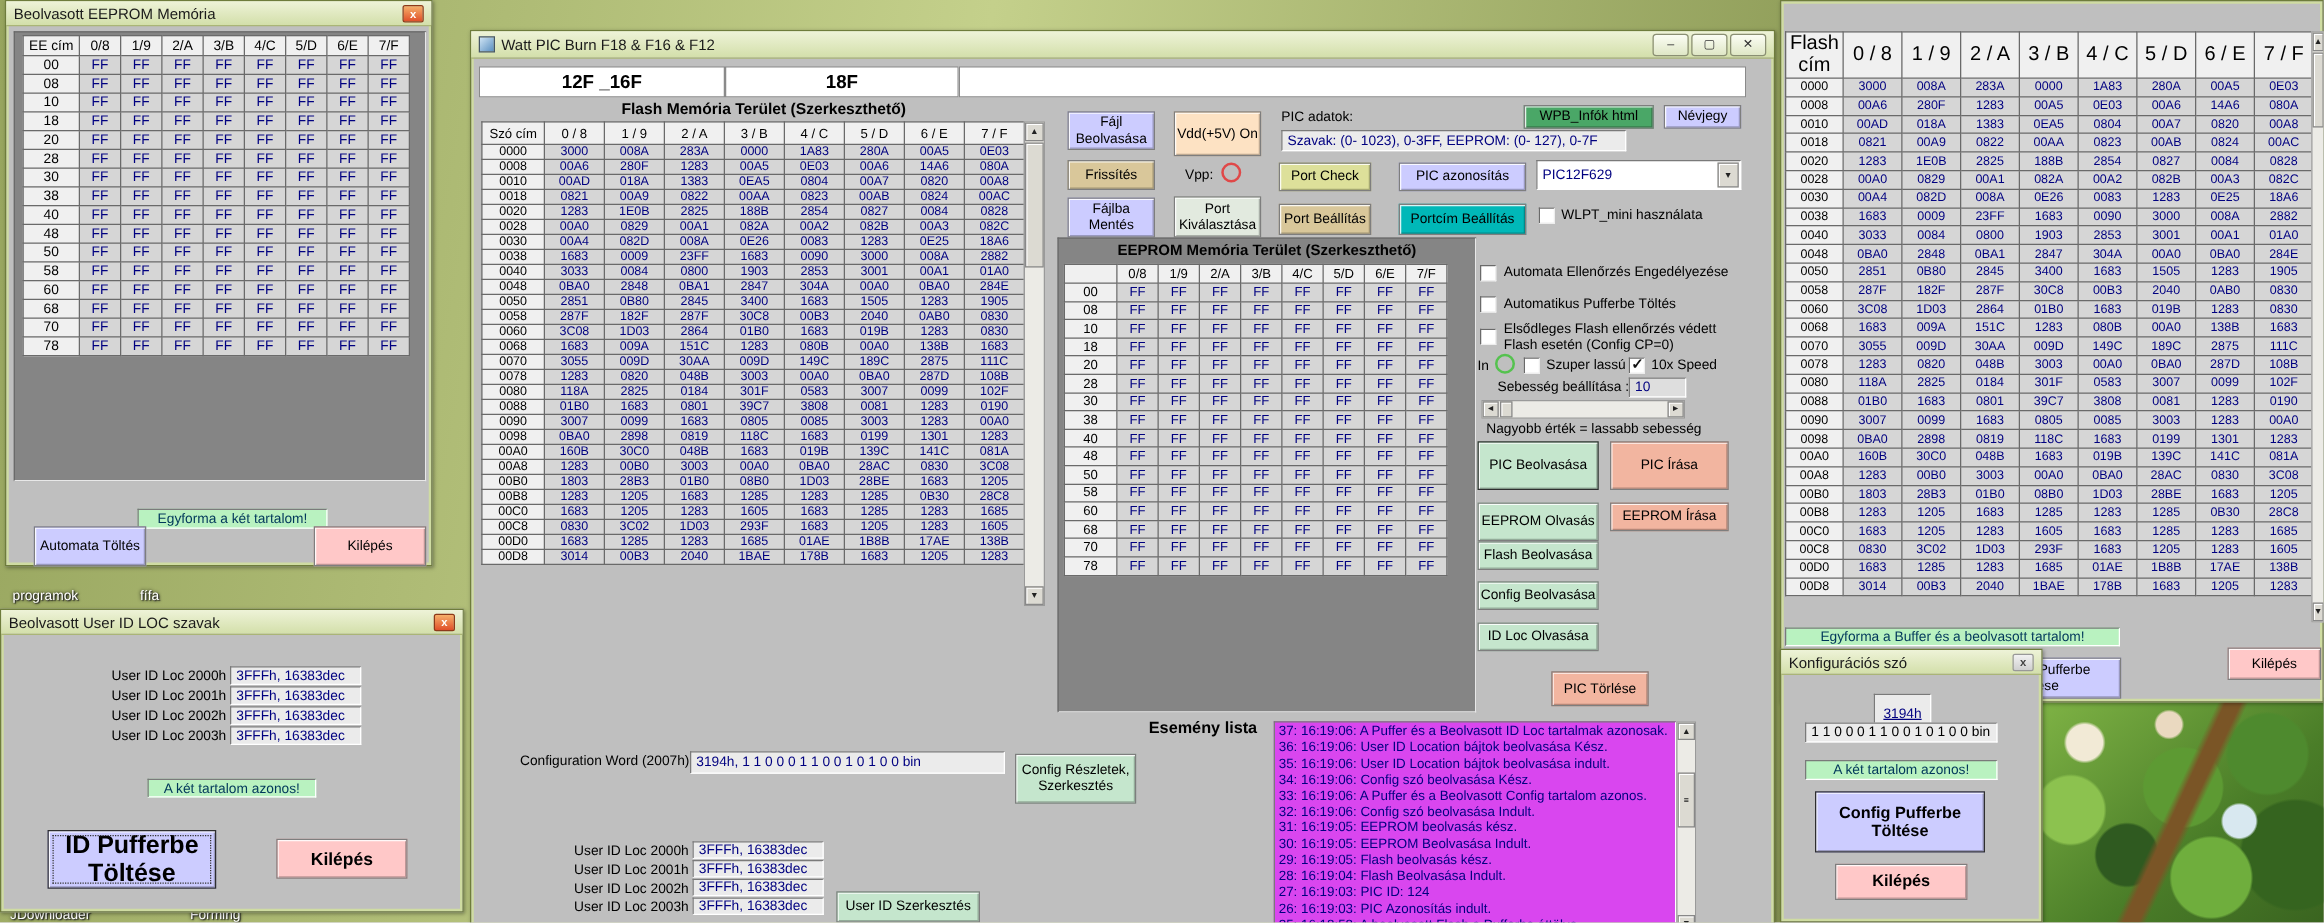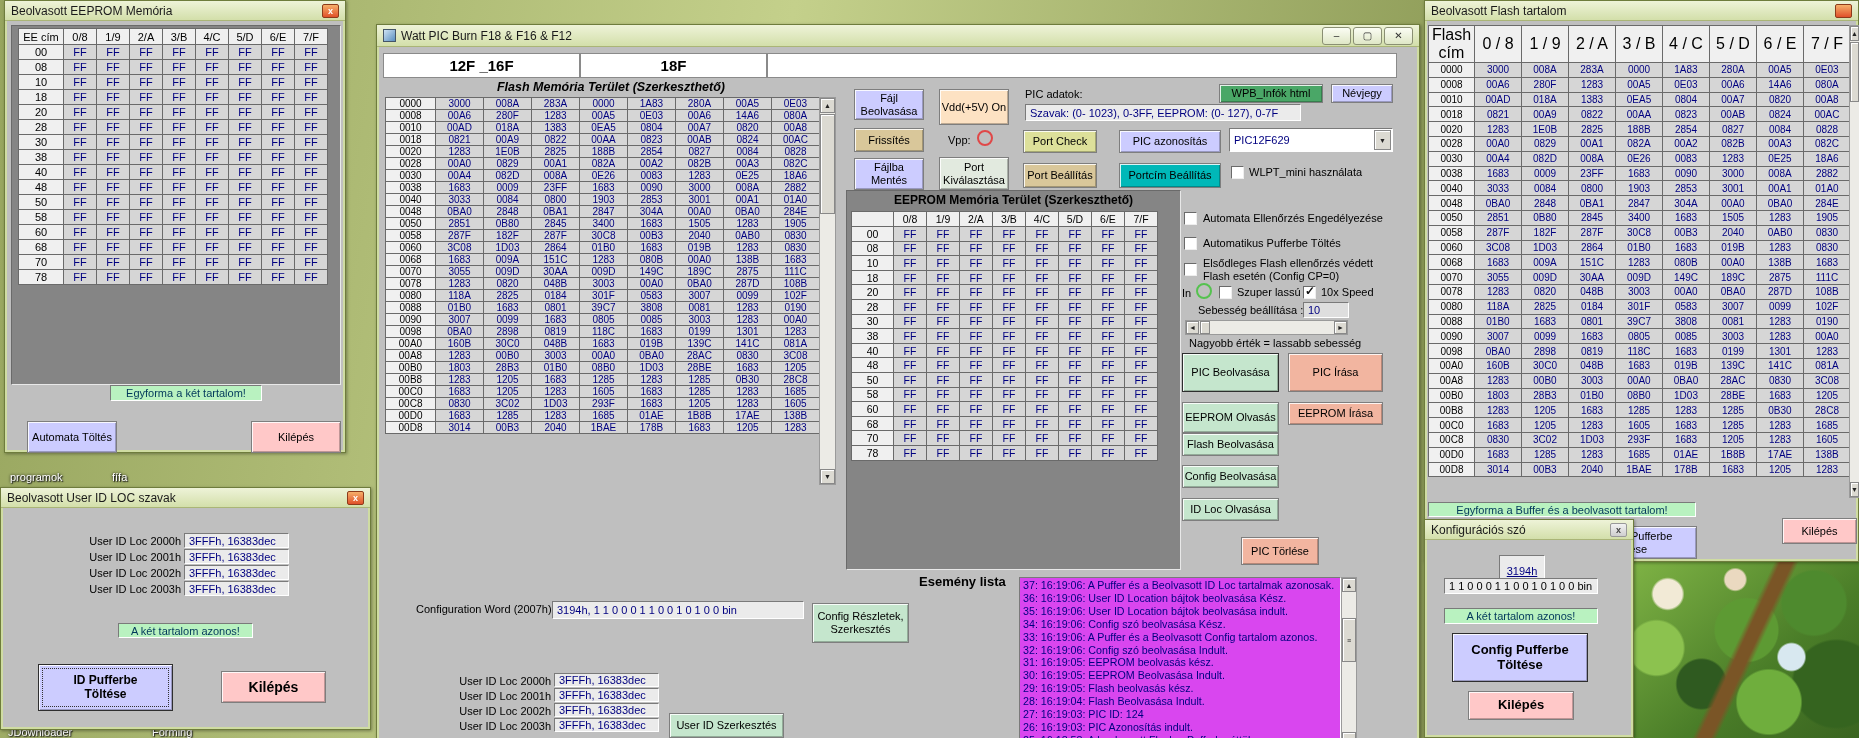--- a/index.html
+++ b/index.html
@@ -272,63 +272,74 @@
               <td>FF</td>
               <td>FF</td>
               <td>FF</td>
               <td>FF</td>
               <td>FF</td>
               <td>FF</td>
             </tr>
           </tbody>
         </table>
     </div>
-    <div class="glabel" style="left:105px;top:384px;width:152px;height:16px;">Egyforma a két tartalom!</div>
+    <div class="glabel" style="left:105px;top:406px;width:152px;height:16px;">Egyforma a két tartalom!</div>
     <div class="btn" style="left:22px;top:420px;width:90px;height:32px;background:var(--lavender);">Automata Töltés</div>
     <div class="btn" style="left:246px;top:420px;width:90px;height:32px;background:var(--pink);">Kilépés</div>
   </div>
 
   <div class="w" style="left:0;top:487px;width:371px;height:243px;">
     <div class="tb">
       <span class="ttl">Beolvasott User ID LOC szavak</span>
       <span class="closebox">x</span>
     </div>
     <div class="lab" style="left:85px;top:47px;width:95px;text-align:right;">User ID Loc 2000h</div>
     <div class="fld" style="left:183px;top:45px;width:105px;height:15px;">3FFFh, 16383dec</div>
     <div class="lab" style="left:85px;top:63px;width:95px;text-align:right;">User ID Loc 2001h</div>
     <div class="fld" style="left:183px;top:61px;width:105px;height:15px;">3FFFh, 16383dec</div>
     <div class="lab" style="left:85px;top:79px;width:95px;text-align:right;">User ID Loc 2002h</div>
     <div class="fld" style="left:183px;top:77px;width:105px;height:15px;">3FFFh, 16383dec</div>
     <div class="lab" style="left:85px;top:95px;width:95px;text-align:right;">User ID Loc 2003h</div>
     <div class="fld" style="left:183px;top:93px;width:105px;height:15px;">3FFFh, 16383dec</div>
     <div class="glabel" style="left:117px;top:135px;width:135px;height:15px;">A két tartalom azonos!</div>
-    <div class="btn bold btn--dark" style="left:37px;top:176px;width:135px;height:47px;background:var(--lavender);font-size:12px;outline:1px dotted #333;outline-offset:-5px;">ID Pufferbe
+    <div class="btn bold btn--dark" style="left:37px;top:176px;width:135px;height:47px;background:var(--lavender);font-size:20px;outline:1px dotted #333;outline-offset:-5px;">ID Pufferbe
 Töltése</div>
     <div class="btn bold" style="left:220px;top:183px;width:105px;height:32px;background:var(--pink);font-size:14px;">Kilépés</div>
   </div>
 
   <div class="w" style="left:376px;top:0;width:1044px;height:738px;margin-top:24px;">
     <div class="tb" style="height:22px;">
       <span style="width:13px;height:13px;margin-right:5px;border:1px solid #456;background:linear-gradient(135deg,#cfe4f4,#5a8fc0);"></span>
       <span class="ttl">Watt PIC Burn F18 &amp; F16 &amp; F12</span>
       <span class="winctl">–</span>
       <span class="winctl">▢</span>
       <span class="winctl">✕</span>
     </div>
 
     <div style="position:absolute;left:6px;top:28px;width:1016px;height:25px;">
       <div class="tabseg" style="left:0;width:197px;">12F _16F</div>
       <div class="tabseg" style="left:197px;width:187px;">18F</div>
       <div class="tabseg" style="left:384px;width:630px;"></div>
     </div>
 
-    <div class="lab bold" style="left:9px;top:55px;width:450px;text-align:center;font-size:12.5px;font-style:italic;">Flash Memória Terület (Szerkeszthető)</div>
+    <div class="lab bold" style="left:9px;top:55px;width:450px;text-align:center;font-size:12.5px;">Flash Memória Terület (Szerkeszthető)</div>
 
     <table class="tbl tbl--dense" style="position:absolute;left:8px;top:72px;">
         <tbody>
+          <tr>
+            <th>Szó cím</th>
+            <th>0 / 8</th>
+            <th>1 / 9</th>
+            <th>2 / A</th>
+            <th>3 / B</th>
+            <th>4 / C</th>
+            <th>5 / D</th>
+            <th>6 / E</th>
+            <th>7 / F</th>
+          </tr>
           <tr>
             <td class="addr">0000</td>
             <td>3000</td>
             <td>008A</td>
             <td>283A</td>
             <td>0000</td>
             <td>1A83</td>
             <td>280A</td>
             <td>00A5</td>
             <td>0E03</td>
@@ -924,24 +935,20 @@
       </div>
     <div class="sbv" style="left:964px;top:552px;width:16px;height:170px;">
       <div class="sbb" style="left:0;top:0;width:14px;height:14px;">▲</div>
       <div class="sbb" style="left:0;top:40px;width:14px;height:44px;">≡</div>
       <div class="sbb" style="left:0;bottom:0;width:14px;height:14px;">▼</div>
     </div>
     <div style="position:absolute;left:0;bottom:0;width:100%;height:8px;background:linear-gradient(#3a4a26,#141c0c);"></div>
   </div>
 
   <div class="w" style="left:1424px;top:0;width:435px;height:562px;">
-    <div class="tb">
-      <span class="ttl">Beolvasott Flash tartalom</span>
-      <span class="closebox"></span>
-    </div>
     <table class="tbl tbl--right" style="position:absolute;left:3px;top:24px;">
         <tbody>
           <tr>
             <th>Flash cím</th>
             <th>0 / 8</th>
             <th>1 / 9</th>
             <th>2 / A</th>
             <th>3 / B</th>
             <th>4 / C</th>
             <th>5 / D</th>

